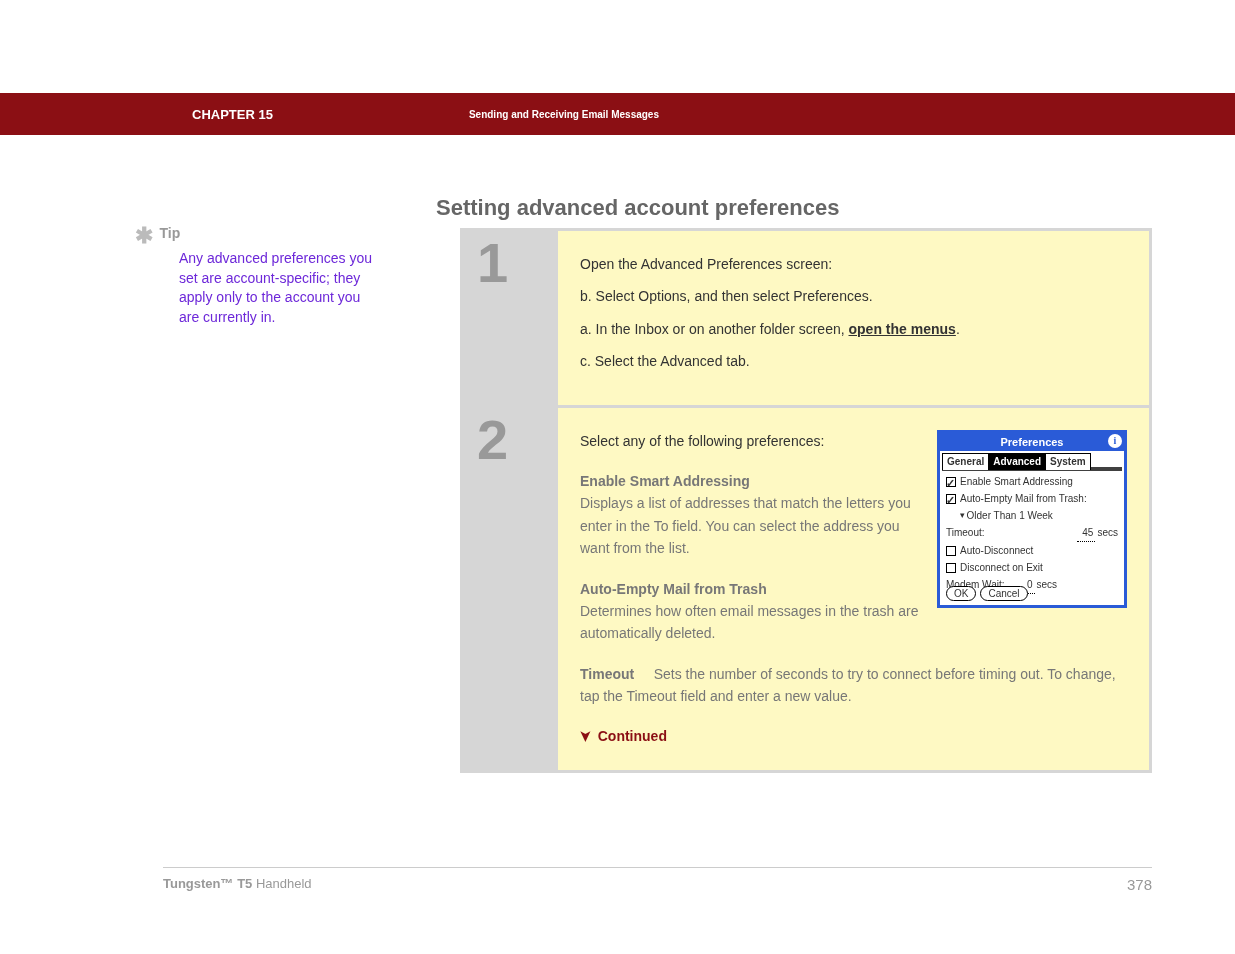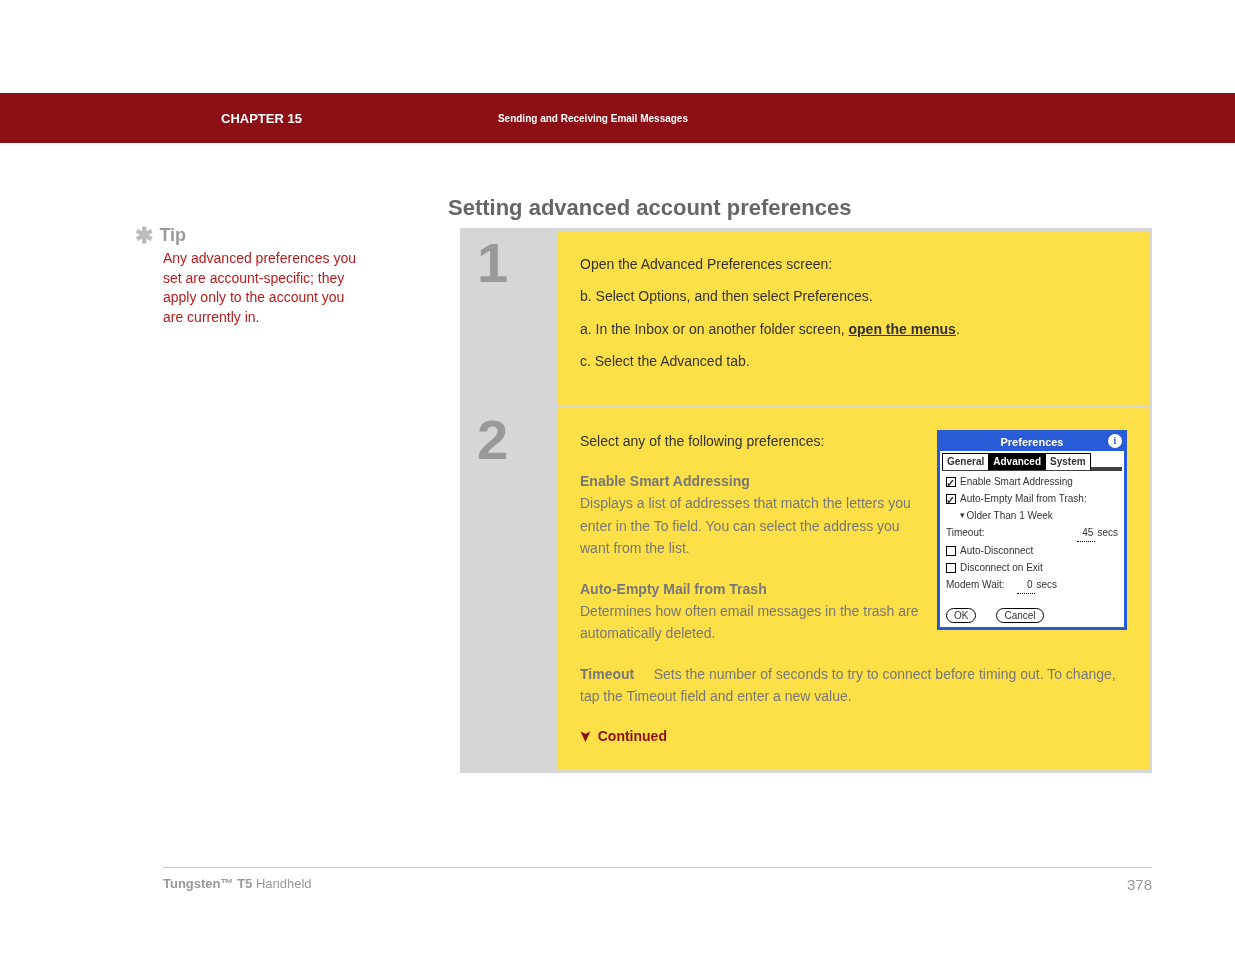--- a/index.html
+++ b/index.html
@@ -1,55 +1,55 @@
 <!DOCTYPE html>
 <html><head>
 <meta charset="utf-8">
 <style>
   * { margin: 0; padding: 0; box-sizing: border-box; }
   body { font-family: Arial, Helvetica, sans-serif; background: #fff; width: 1235px; height: 954px; position: relative; }
-  .header-bar { background: #8b0f14; height: 50px; position: absolute; top: 93px; left: 0; right: 0; display: flex; align-items: center; padding-left: 29px; }
+  .header-bar { background: #8b0f14; height: 42px; position: absolute; top: 93px; left: 0; right: 0; display: flex; align-items: center; }
   .header-chapter { color: #fff; font-weight: bold; font-size: 13px; margin-left: 192px; }
   .header-title { color: #fff; font-weight: bold; font-size: 10px; margin-left: 196px; }
   .sidebar { position: absolute; top: 225px; left: 135px; width: 280px; }
   .tip-row { display: flex; align-items: flex-start; }
   .tip-asterisk { color: #bbb; font-size: 22px; font-weight: bold; margin-right: 6px; line-height: 1; }
-  .tip-label { color: #999; font-weight: bold; font-size: 18px; }
-  .tip-text { color: #b91c1c; font-size: 14px; line-height: 1.4; margin-left: 28px; margin-top: 2px; max-width: 200px; }
-  .section-title { position: absolute; top: 195px; left: 448px; font-size: 22px; font-weight: bold; color: #666; }
+  .tip-label { color: #999; font-weight: bold; font-size: 14px; }
+  .tip-text { color: #6d28d9; font-size: 14px; line-height: 1.4; margin-left: 44px; margin-top: 2px; max-width: 200px; }
+  .section-title { position: absolute; top: 195px; left: 436px; font-size: 22px; font-weight: bold; color: #666; }
   .steps-container { position: absolute; top: 228px; left: 460px; width: 692px; background: #d6d6d6; padding: 3px; }
   .step { display: flex; background: #fff; margin-bottom: 3px; }
   .step:last-child { margin-bottom: 0; }
   .step-num-col { width: 95px; background: #d6d6d6; display: flex; align-items: flex-start; justify-content: flex-start; padding-left: 14px; padding-top: 4px; }
   .step-num { font-size: 56px; font-weight: bold; color: #999; font-family: Arial, sans-serif; line-height: 1; }
-  .step-body { flex: 1; padding: 22px 22px 22px 22px; background: #fde047; color: #333; font-size: 14px; line-height: 1.6; }
+  .step-body { flex: 1; padding: 22px 22px 22px 22px; background: #fef9c3; color: #333; font-size: 14px; line-height: 1.6; }
   .step-body ol { list-style: none; margin-top: 10px; }
   .step-body ol li { margin-bottom: 10px; }
   .link-inline { text-decoration: underline; font-weight: bold; color: #333; }
   .pref-block { margin-top: 18px; }
   .pref-title { font-weight: bold; color: #777; }
   .pref-desc { color: #777; }
   .step2-wrap { display: flex; gap: 18px; }
   .step2-text { flex: 1; }
-  .screenshot { width: 190px; border: 3px solid #2a5bd7; background: #fff; font-family: Tahoma, Arial, sans-serif; font-size: 10px; height: 200px; position: relative; }
+  .screenshot { width: 190px; border: 3px solid #2a5bd7; background: #fff; font-family: Tahoma, Arial, sans-serif; font-size: 10px; height: 178px; position: relative; }
   .screenshot-title { background: #2a5bd7; color: #fff; font-weight: bold; text-align: center; font-size: 11px; height: 18px; line-height: 18px; position: relative; }
   .info-icon { position: absolute; right: 2px; top: 1px; width: 14px; height: 14px; border-radius: 50%; background: #fff; color: #2a5bd7; font-weight: bold; font-size: 10px; text-align: center; line-height: 14px; font-family: Georgia, serif; }
   .tabs { display: flex; border-bottom: 4px solid #404040; height: 18px; margin: 2px 2px 0 2px; }
   .tab { border: 1px solid #000; border-bottom: none; padding: 0 4px; font-size: 10px; font-weight: bold; margin-right: -1px; background: #fff; height: 17px; line-height: 16px; }
   .tab.active { background: #000; color: #fff; }
   .tab-content { padding: 2px 6px; }
   .check-row { display: flex; align-items: center; margin: 1px 0; }
   .chk { width: 10px; height: 10px; border: 1px solid #000; margin-right: 4px; position: relative; flex-shrink: 0; }
   .chk.checked::after { content: "✓"; position: absolute; top: -3px; left: -1px; font-size: 11px; font-weight: bold; }
   .sub-row { margin-left: 14px; display: flex; align-items: center; }
   .dropdown-arrow { font-size: 9px; margin-right: 2px; }
   .field-row { display: flex; align-items: center; margin: 1px 0; }
   .field-label { }
   .underline-field { border-bottom: 1px dotted #000; min-width: 18px; display: inline-block; text-align: right; padding: 0 2px; margin: 0 2px; }
-  .btn-row { position: absolute; bottom: 4px; left: 6px; display: flex; gap: 20px; }
+  .btn-row { position: absolute; bottom: 4px; left: 6px; display: flex; gap: 4px; }
   .palm-btn { border: 1px solid #000; border-radius: 9px; padding: 0 7px; font-size: 10px; background: #fff; height: 15px; line-height: 13px; }
   .continued-row { margin-top: 18px; font-weight: bold; color: #8b0f14; display: flex; align-items: center; gap: 6px; }
   .continued-arrow { display: inline-block; transform: rotate(90deg); font-size:14px; color:#8b0f14; font-weight:bold; }
   .footer { position: absolute; bottom: 61px; left: 163px; right: 83px; border-top: 1px solid #ccc; padding-top: 8px; display: flex; justify-content: space-between; color: #999; font-size: 13px; }
   .footer-product { font-weight: bold; }
   .footer-product .light { font-weight: normal; }
   .footer-page { color: #999; font-size: 15px; }
 </style>
 </head>
 <body>

